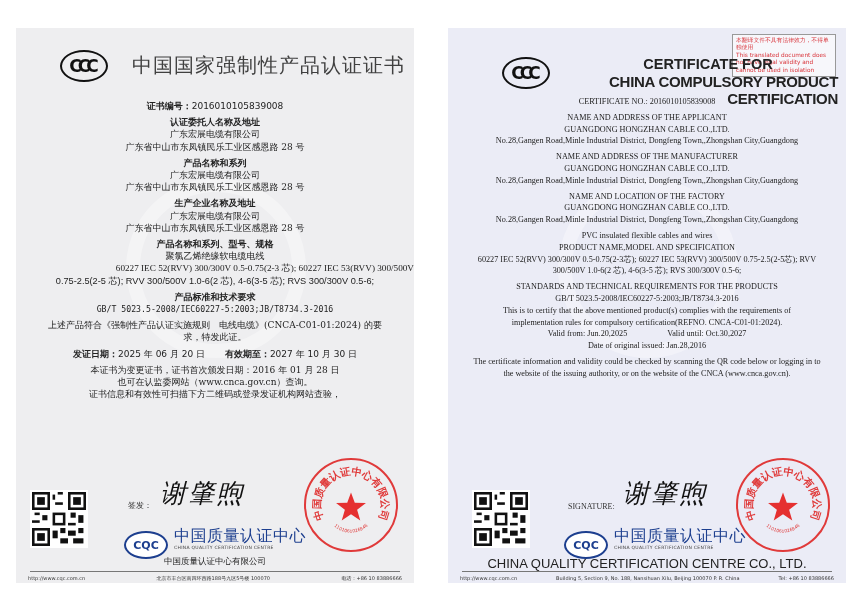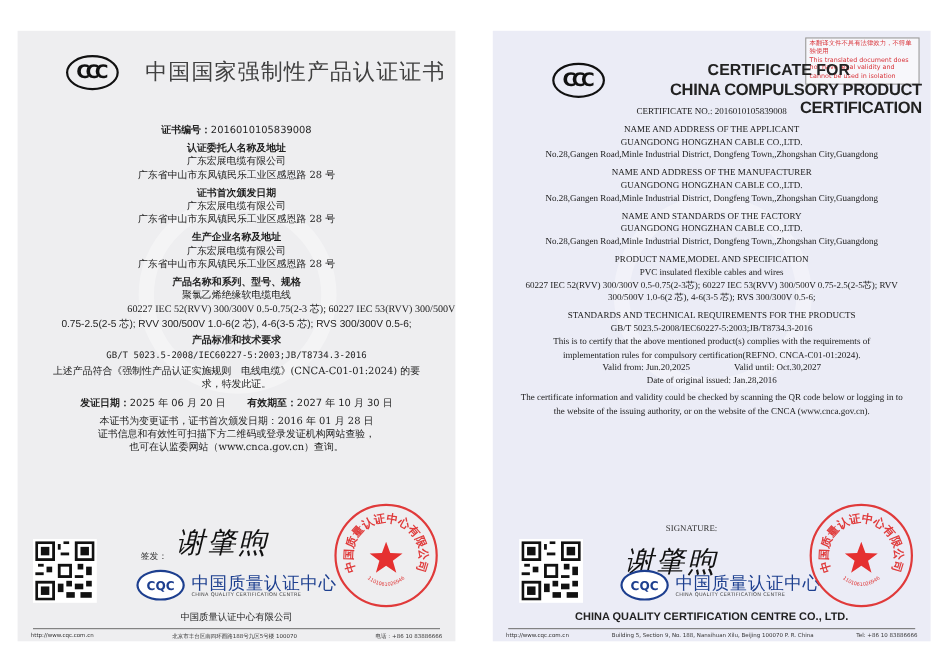--- a/index.html
+++ b/index.html
@@ -30,45 +30,45 @@
     position:absolute; left:116px; top:10px; font-family:"DejaVu Sans", sans-serif;
     font-size:20px; color:#404040; letter-spacing:1px;
   }
   .en-title {
     position:absolute; left:112px; right:8px; top:14px; text-align:center;
     font-family:"Liberation Sans", sans-serif; font-weight:bold; color:#222; line-height:17px;
   }
   .en-title .l1 { font-size:14.5px; display:block; padding-left:18px; }
   .en-title .l2 { font-size:15px; display:block; letter-spacing:-0.3px;text-align:right; }
   .body-text { position:absolute; left:0; right:0; text-align:center; }
-  #cert-cn .body-text { top:85px; font-size:9px; line-height:12.2px; }
+  #cert-cn .body-text { top:72px; font-size:9px; line-height:12.2px; }
   #cert-en .body-text { top:68px; font-size:8.2px; line-height:11.8px; font-family:"Liberation Serif", serif; }
   .sec { margin-bottom:4px; }
   .lbl { font-weight:bold; }
   #cert-cn .num { font-family:"DejaVu Sans", sans-serif; }
   .mono { font-family:"DejaVu Sans Mono", monospace; font-size:8.2px; }
   .bottom { position:absolute; left:0; right:0; top:420px; height:135px; }
   .qr {
     position:absolute; left:14px; top:42px; width:58px; height:58px; background:#fff;
     box-sizing:border-box; padding:2px;
   }
   .qr svg { width:54px; height:54px; display:block; }
   .sig-row { position:absolute; left:112px; top:28px; display:flex; align-items:flex-end; gap:8px; }
   .sig-label { font-size:8px; color:#333; }
   .sig-name { font-family:"DejaVu Serif", serif; font-size:26px; font-style:italic; color:#111; letter-spacing:2px; }
   .cqc-row { position:absolute; left:108px; top:70px; display:flex; align-items:center; gap:6px; }
   .cqc-logo {
     width:44px; height:28px; border-radius:50%; border:2px solid #1d3f8f; box-sizing:border-box;
     display:flex; align-items:center; justify-content:center; background:#fff;
-    color:#1d3f8f; font-family:"DejaVu Sans", sans-serif; font-weight:bold; font-size:11px;
+    color:#1d3f8f; font-family:"DejaVu Sans", sans-serif; font-weight:bold; font-size:11px;margin-top:13px;
   }
   .cqc-text .zh { font-family:"DejaVu Sans", sans-serif; font-size:16px; color:#1d3f8f; letter-spacing:0.5px; display:block; line-height:18px; }
   .cqc-text .en { font-family:"DejaVu Sans", sans-serif; font-size:4.5px; color:#444; display:block; letter-spacing:0.3px; }
   .company { position:absolute; left:0; right:0; top:108px; text-align:center; font-family:"DejaVu Sans", sans-serif; font-size:8.5px; color:#222; }
-  #cert-en .company { font-family:"Liberation Sans", sans-serif; font-weight:bold; font-size:10px; }
+  #cert-en .company { font-family:"Liberation Sans", sans-serif; font-weight:normal; font-size:13px; }
   .rule { position:absolute; left:14px; right:14px; top:123px; border-top:1px solid #777; }
   .foot { position:absolute; left:12px; right:12px; top:127px; display:flex; justify-content:space-between;
           font-family:"DejaVu Sans", sans-serif; font-size:5px; color:#333; }
   .seal {
     position:absolute; right:16px; top:10px; width:94px; height:94px; border-radius:50%;
     border:2.5px solid #e03a3a; box-sizing:border-box;
   }
   .seal svg { width:100%; height:100%; display:block; }
   .notice {
     position:absolute; right:10px; top:6px; width:104px; box-sizing:border-box;
@@ -89,21 +89,21 @@
   <div class="body-text">
     <div class="sec">
       <span class="lbl">证书编号：</span><span class="num">2016010105839008</span>
     </div>
     <div class="sec">
       <div class="lbl">认证委托人名称及地址</div>
       <div>广东宏展电缆有限公司</div>
       <div>广东省中山市东凤镇民乐工业区感恩路 28 号</div>
     </div>
     <div class="sec">
-      <div class="lbl">证书首次颁发日期</div>
+      <div class="lbl">产品名称和系列</div>
       <div>广东宏展电缆有限公司</div>
       <div>广东省中山市东凤镇民乐工业区感恩路 28 号</div>
     </div>
     <div class="sec">
       <div class="lbl">生产企业名称及地址</div>
       <div>广东宏展电缆有限公司</div>
       <div>广东省中山市东凤镇民乐工业区感恩路 28 号</div>
     </div>
     <div class="sec">
       <div class="lbl">产品名称和系列、型号、规格</div>
@@ -118,22 +118,22 @@
     <div class="sec">
       <div>上述产品符合《强制性产品认证实施规则　电线电缆》(CNCA-C01-01:2024) 的要</div>
       <div>求，特发此证。</div>
     </div>
     <div class="sec">
       <span class="lbl">发证日期：</span><span class="num">2025 年 06 月 20 日</span>
       <span style="display:inline-block;width:14px"></span>
       <span class="lbl">有效期至：</span><span class="num">2027 年 10 月 30 日</span>
     </div>
     <div>本证书为变更证书，证书首次颁发日期：2016 年 01 月 28 日</div>
+    <div>也可在认监委网站（www.cnca.gov.cn）查询。</div>
     <div>证书信息和有效性可扫描下方二维码或登录发证机构网站查验，</div>
-    <div>也可在认监委网站（www.cnca.gov.cn）查询。</div>
   </div>
 
   <div class="bottom">
     <div class="qr">
       <svg viewBox="0 0 21 21">
         <rect width="21" height="21" fill="#fff"></rect>
         <g fill="#111">
           <rect x="0" y="0" width="7" height="7"></rect>
             <rect x="1" y="1" width="5" height="5" fill="#fff"></rect>
             <rect x="2" y="2" width="3" height="3"></rect>
@@ -218,27 +218,27 @@
       <div>NAME AND ADDRESS OF THE APPLICANT</div>
       <div>GUANGDONG HONGZHAN CABLE CO.,LTD.</div>
       <div>No.28,Gangen Road,Minle Industrial District, Dongfeng Town,,Zhongshan City,Guangdong</div>
     </div>
     <div class="sec">
       <div>NAME AND ADDRESS OF THE MANUFACTURER</div>
       <div>GUANGDONG HONGZHAN CABLE CO.,LTD.</div>
       <div>No.28,Gangen Road,Minle Industrial District, Dongfeng Town,,Zhongshan City,Guangdong</div>
     </div>
     <div class="sec">
-      <div>NAME AND STANDARDS OF THE FACTORY</div>
+      <div>NAME AND LOCATION OF THE FACTORY</div>
       <div>GUANGDONG HONGZHAN CABLE CO.,LTD.</div>
       <div>No.28,Gangen Road,Minle Industrial District, Dongfeng Town,,Zhongshan City,Guangdong</div>
     </div>
     <div class="sec">
+      <div>PVC insulated flexible cables and wires</div>
       <div>PRODUCT NAME,MODEL AND SPECIFICATION</div>
-      <div>PVC insulated flexible cables and wires</div>
       <div>60227 IEC 52(RVV) 300/300V 0.5-0.75(2-3芯); 60227 IEC 53(RVV) 300/500V 0.75-2.5(2-5芯); RVV</div>
       <div>300/500V 1.0-6(2 芯), 4-6(3-5 芯); RVS 300/300V 0.5-6;</div>
     </div>
     <div>
       <div>STANDARDS AND TECHNICAL REQUIREMENTS FOR THE PRODUCTS</div>
       <div>GB/T 5023.5-2008/IEC60227-5:2003;JB/T8734.3-2016</div>
     </div>
     <div>This is to certify that the above mentioned product(s) complies with the requirements of</div>
     <div>implementation rules for compulsory certification(REFNO. CNCA-C01-01:2024).</div>
     <div>
@@ -278,21 +278,21 @@
             <rect x="14" y="12" width="3" height="1"></rect>
           <rect x="8" y="15" width="2" height="3"></rect>
             <rect x="11" y="14" width="2" height="2"></rect>
             <rect x="14" y="15" width="3" height="2"></rect>
           <rect x="18" y="14" width="2" height="2"></rect>
             <rect x="11" y="18" width="3" height="2"></rect>
             <rect x="16" y="18" width="4" height="2"></rect>
         </g>
       </svg>
     </div>
-    <div class="sig-row" style="left:120px;flex-direction:column;">
+    <div class="sig-row" style="left:120px;">
       <span class="sig-label" style="font-family:'Liberation Serif',serif;">SIGNATURE:</span>
       <span class="sig-name">谢肇煦</span>
     </div>
     <div class="cqc-row" style="left:116px;">
       <div class="cqc-logo">CQC</div>
       <div class="cqc-text">
         <span class="zh">中国质量认证中心</span>
         <span class="en">CHINA QUALITY CERTIFICATION CENTRE</span>
       </div>
     </div>

